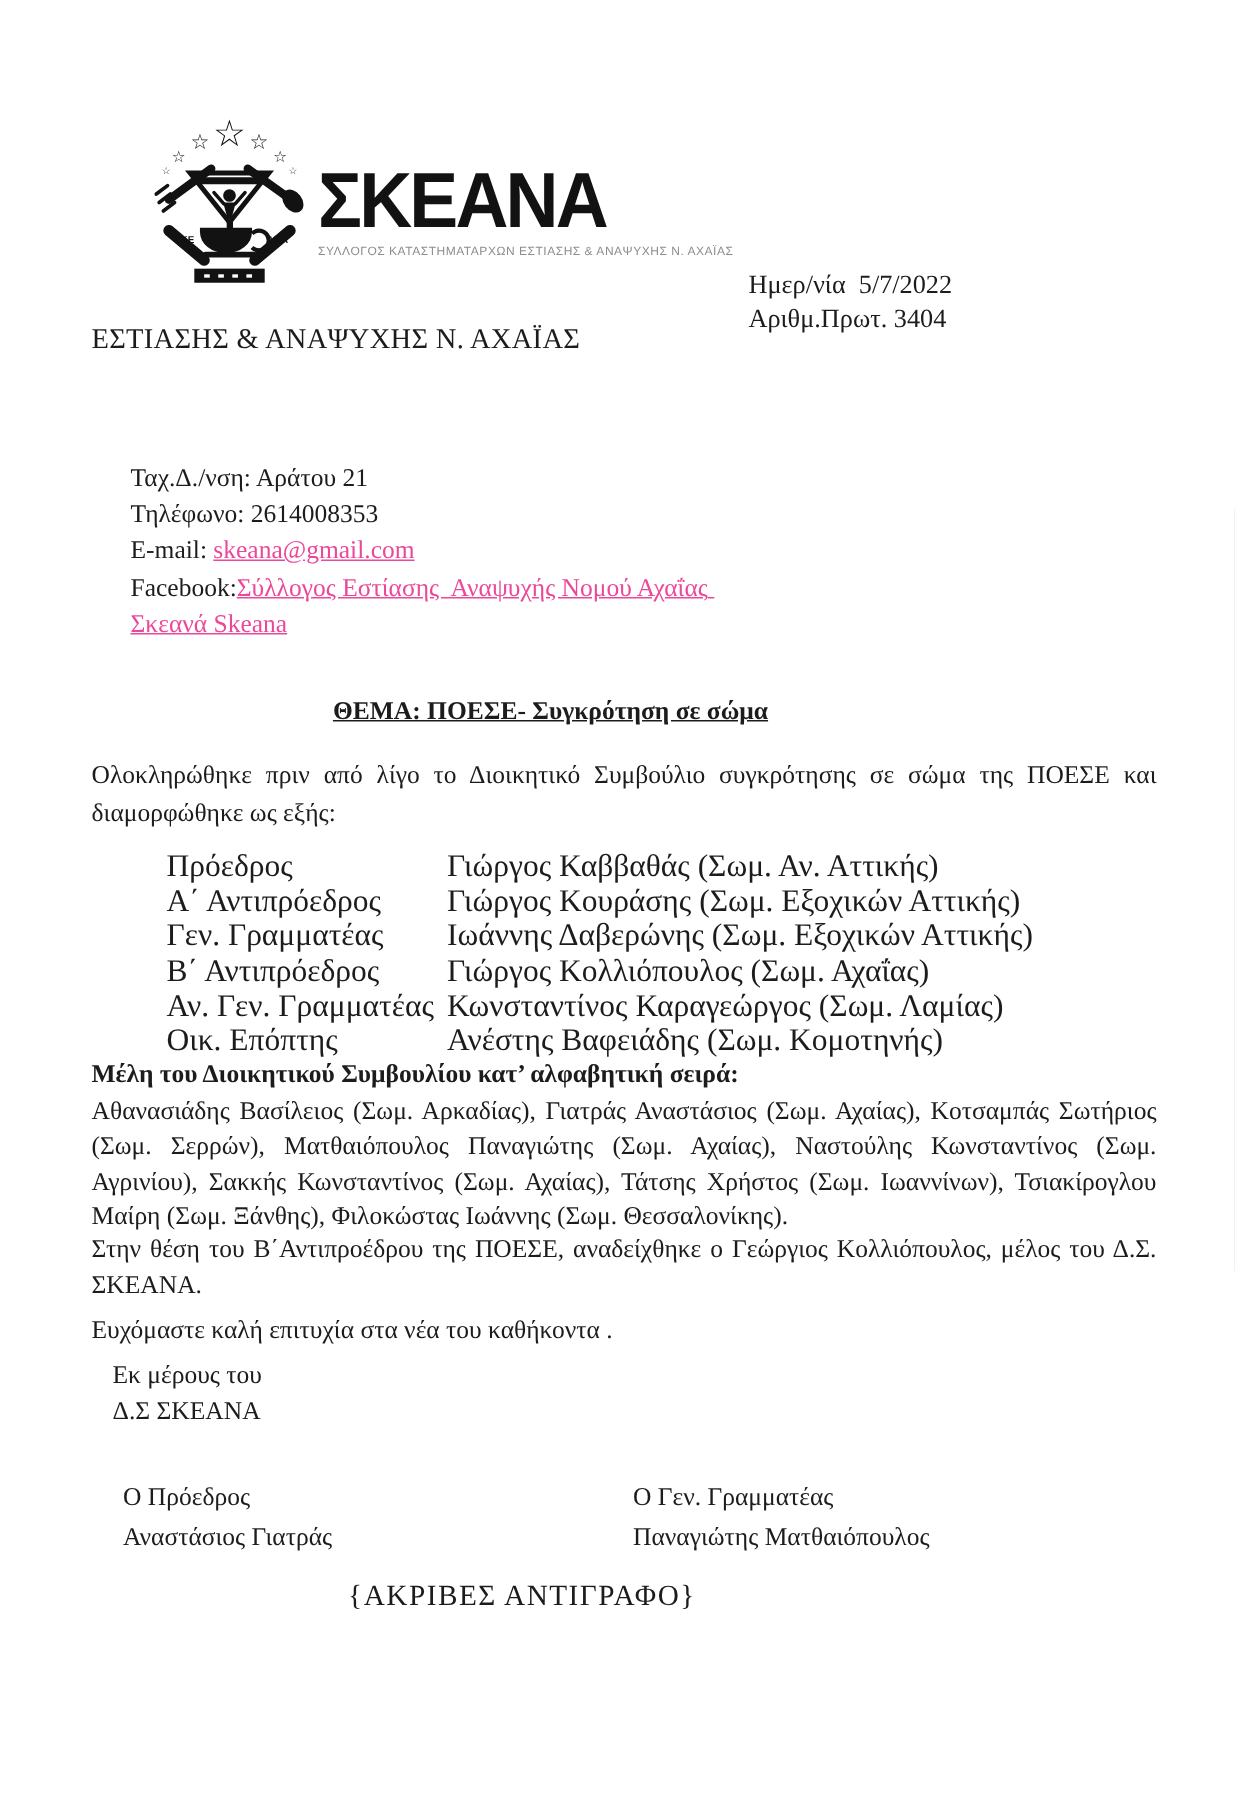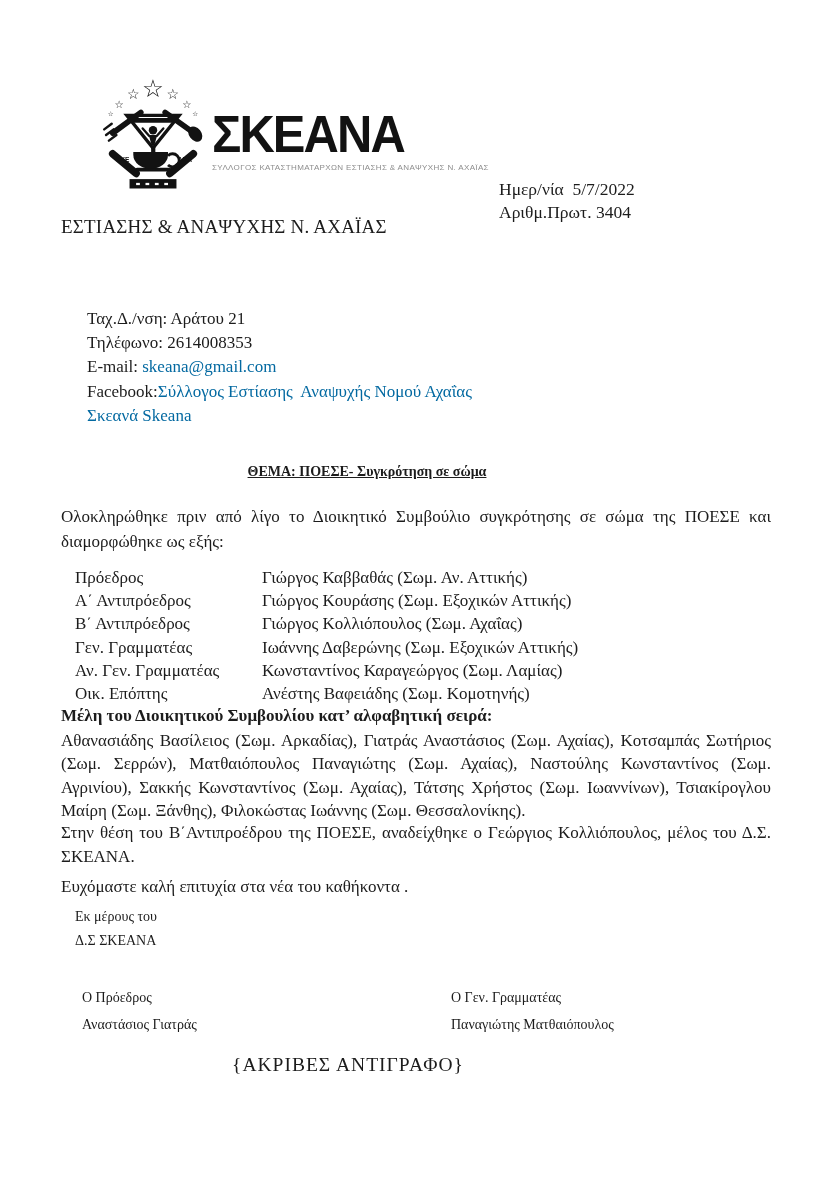--- a/index.html
+++ b/index.html
@@ -19,31 +19,31 @@
   }
   .brand-tagline{
     font-family:"Liberation Sans", sans-serif;font-size:8px;color:#8d8d8d;
     letter-spacing:.35px;margin-top:3px;white-space:nowrap;
   }
   .date-block{font-size:17.5px;line-height:23px;}
   .org-block{font-size:19px;line-height:25.5px;letter-spacing:.2px;}
 
   
   .contact{font-size:17px;line-height:24.2px;width:412px;}
-  .doc-link{color:#0369a1;cursor:pointer;}
+  .doc-link{color:#ec4899;text-decoration:underline;cursor:pointer;}
 
   
-  .subject{width:734px;text-align:center;font-weight:bold;font-size:14px;}
+  .subject{width:734px;text-align:center;font-weight:bold;font-size:17px;}
   .subject span{text-decoration:underline;}
   .para{font-size:17px;line-height:24.5px;text-align:justify;width:710px;}
-  .roles{font-size:17px;line-height:23.2px;}
+  .roles{font-size:21px;line-height:23.2px;margin-left:36px;}
   .role-row{display:flex;}
   .role-title{width:187px;flex:0 0 187px;}
   .bold{font-weight:bold;}
-  .closing,.sig{font-size:14px;}
+  .closing,.sig{font-size:17px;}
   .closing{line-height:23.5px;}
   .sig{line-height:27px;}
   .certified{width:696px;text-align:center;font-size:19.5px;letter-spacing:1px;}
 </style>
 </head>
 <body>
 
 <div class="page">
 
   <svg class="abs" style="left:92px;top:72px;" width="122" height="126" viewBox="0 0 130 132">
@@ -126,26 +126,26 @@
   <div class="abs roles" style="left:75px;top:566px;">
     <div class="role-row">
       <span class="role-title">Πρόεδρος</span>
       <span>Γιώργος Καββαθάς (Σωμ. Αν. Αττικής)</span>
     </div>
     <div class="role-row">
       <span class="role-title">Α΄ Αντιπρόεδρος</span>
       <span>Γιώργος Κουράσης (Σωμ. Εξοχικών Αττικής)</span>
     </div>
     <div class="role-row">
+      <span class="role-title">Γεν. Γραμματέας</span>
+      <span>Ιωάννης Δαβερώνης (Σωμ. Εξοχικών Αττικής)</span>
+    </div>
+    <div class="role-row">
       <span class="role-title">Β΄ Αντιπρόεδρος</span>
       <span>Γιώργος Κολλιόπουλος (Σωμ. Αχαΐας)</span>
-    </div>
-    <div class="role-row">
-      <span class="role-title">Γεν. Γραμματέας</span>
-      <span>Ιωάννης Δαβερώνης (Σωμ. Εξοχικών Αττικής)</span>
     </div>
     <div class="role-row">
       <span class="role-title">Αν. Γεν. Γραμματέας</span>
       <span>Κωνσταντίνος Καραγεώργος (Σωμ. Λαμίας)</span>
     </div>
     <div class="role-row">
       <span class="role-title">Οικ. Επόπτης</span>
       <span>Ανέστης Βαφειάδης (Σωμ. Κομοτηνής)</span>
     </div>
   </div>
@@ -160,20 +160,20 @@
 
   <div class="abs closing" style="left:75px;top:905px;">
     <div>Εκ μέρους του</div>
     <div>Δ.Σ ΣΚΕΑΝΑ</div>
   </div>
 
   <div class="abs sig" style="left:82px;top:984px;">
     <div>Ο Πρόεδρος</div>
     <div>Αναστάσιος Γιατράς</div>
   </div>
-  <div class="abs sig" style="left:422px;top:984px;margin-left:29px;">
+  <div class="abs sig" style="left:422px;top:984px;">
     <div>Ο Γεν. Γραμματέας</div>
     <div>Παναγιώτης Ματθαιόπουλος</div>
   </div>
 
   <div class="abs certified" style="left:0;top:1054px;">{ΑΚΡΙΒΕΣ ΑΝΤΙΓΡΑΦΟ}</div>
 
 </div>
 
 </body></html>

